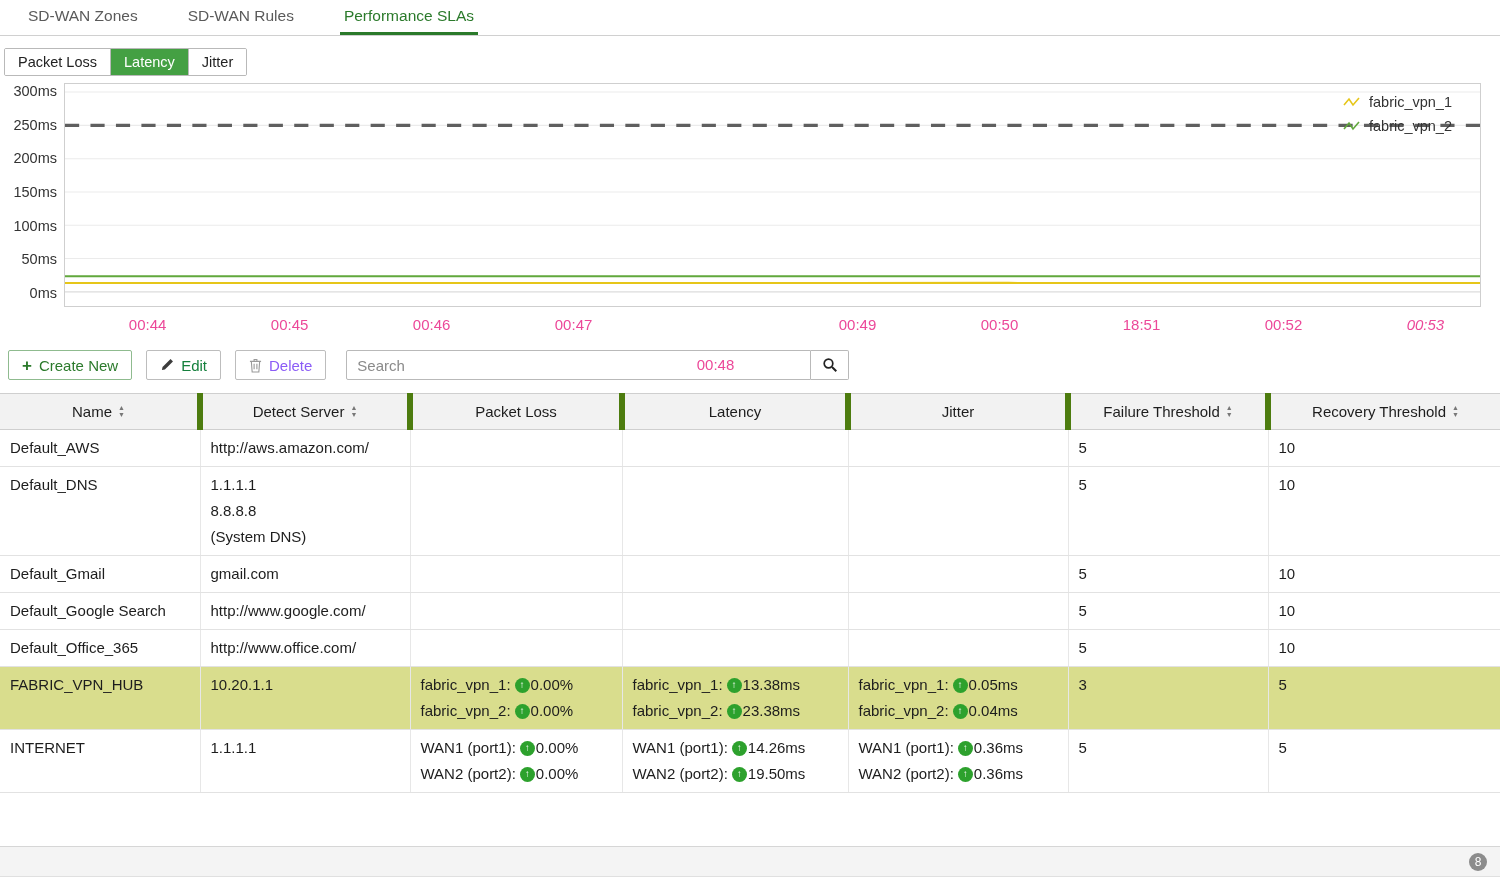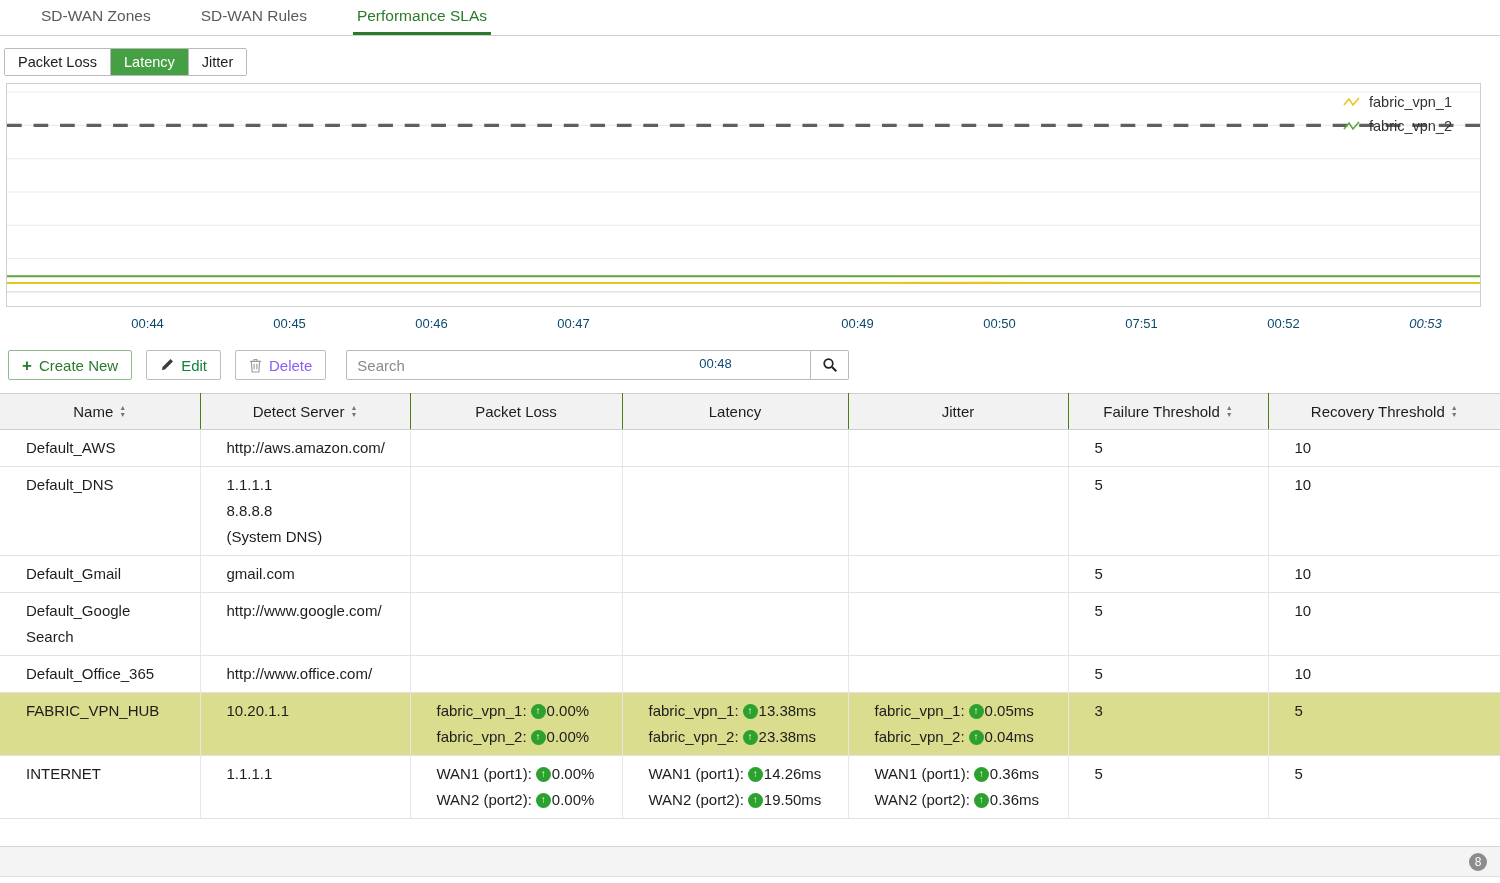--- a/index.html
+++ b/index.html
@@ -1,60 +1,60 @@
 <!DOCTYPE html>
 <html><head>
 <meta charset="utf-8">
 <style>
   *{box-sizing:border-box;margin:0;padding:0}
   html,body{width:1500px;height:883px}
   body{font-family:"Liberation Sans",sans-serif;background:#fff;position:relative;overflow:hidden;color:#222}
 
   
-  .top-tabs{display:flex;align-items:stretch;height:36px;border-bottom:1px solid #d0d0d0;padding-left:37px;gap:42px}
+  .top-tabs{display:flex;align-items:stretch;height:36px;border-bottom:1px solid #d0d0d0;padding-left:24px;gap:42px}
   .tab{display:flex;align-items:center;font-size:15.5px;color:#5a5a5a;cursor:pointer;border-bottom:3px solid transparent;padding:0 4px}
   .tab.active{color:#2b7a2b;border-bottom-color:#2b7a2b}
 
   
   .metric-tabs{display:inline-flex;margin:12px 0 0 4px;border:1px solid #b9b9b9;border-radius:2px;overflow:hidden}
   .metric-tab{font-size:14.5px;padding:5px 13px;background:#fff;color:#222;border-left:1px solid #b9b9b9;cursor:pointer;white-space:nowrap}
   .metric-tab:first-child{border-left:none}
   .metric-tab.active{background:#44a043;color:#fff}
 
   
   .chart{margin:7px 19px 0 6px}
   .chart-row{display:flex}
   .y-axis{width:58px;position:relative;height:224px;flex:none}
   .y-axis span{position:absolute;right:7px;transform:translateY(-50%);font-size:14.5px;color:#333;white-space:nowrap}
   .plot{flex:1;position:relative;border:1px solid #cfcfcf;height:224px;background:#fff}
   .plot svg.canvas{width:100%;height:100%;display:block}
   .legend{position:absolute;top:10px;right:28px;display:flex;flex-direction:column;gap:8px}
   .legend-item{display:flex;align-items:center;gap:8px;font-size:14.5px;color:#333;cursor:pointer}
   .x-axis{position:relative;height:30px;margin-left:58px}
-  .x-axis span{position:absolute;top:9px;transform:translateX(-50%);font-size:13px;color:#0c4a6e;white-space:nowrap}
+  .x-axis span{position:absolute;top:9px;transform:translateX(-50%);font-size:15px;color:#ec4899;white-space:nowrap}
 
   
   .toolbar{display:flex;align-items:center;margin:13px 0 0 8px}
   .btn{display:inline-flex;align-items:center;gap:7px;height:30px;padding:0 13px;background:#fff;border:1px solid #bdbdbd;border-radius:2px;font-size:15px;cursor:pointer;font-family:inherit}
   .btn-create{color:#2b7a2b;border-color:#8fbb8f;margin-right:14px}
   .btn-create .plus{font-weight:bold;font-size:17px;line-height:1}
   .btn-edit{color:#15803d;margin-right:14px}
   .btn-delete{color:#8b5cf6;margin-right:20px}
   .search-wrap{display:flex}
   .search-input{width:465px;height:30px;border:1px solid #b9b9b9;padding:0 10px;font-size:15px;color:#333;border-radius:2px 0 0 2px;outline:none;font-family:inherit}
   .search-input::placeholder{color:#8a8a8a}
   .search-btn{width:38px;height:30px;border:1px solid #b9b9b9;border-left:none;background:#fff;display:flex;align-items:center;justify-content:center;cursor:pointer;border-radius:0 2px 2px 0}
 
   
   table{width:1500px;border-collapse:collapse;margin-top:13px;table-layout:fixed;font-size:15px}
-  thead th{background:#f2f2f2;border-top:1px solid #cfcfcf;border-bottom:1px solid #cfcfcf;border-right:1px solid #4d7c0f;height:36px;font-weight:400;color:#1d1d1d;padding:0 6px}
+  thead th{background:#f2f2f2;border-top:1px solid #cfcfcf;border-bottom:1px solid #cfcfcf;border-right:6px solid #4d7c0f;height:36px;font-weight:400;color:#1d1d1d;padding:0 6px}
   thead th:last-child{border-right:none}
   .th-inner{display:flex;align-items:center;justify-content:center;gap:6px}
   .sort{display:flex;flex-direction:column;align-items:center;font-size:7px;color:#777;line-height:6px;gap:1px}
-  tbody td{border-bottom:1px solid #e2e2e2;border-right:1px solid #e7e7e7;padding:5px 26px;vertical-align:top;line-height:26px;color:#1d1d1d}
+  tbody td{border-bottom:1px solid #e2e2e2;border-right:1px solid #e7e7e7;padding:5px 10px;vertical-align:top;line-height:26px;color:#1d1d1d}
   tbody td:last-child{border-right:none}
   tbody tr{background:#fff}
   tbody tr.hl td{background:#d9dd8d}
   .cell-line{line-height:26px;white-space:nowrap}
   .metric-line{display:flex;align-items:center;height:26px;white-space:nowrap}
   .m-label{margin-right:4px}
   .up-icon{display:inline-flex;align-items:center;justify-content:center;width:15px;height:15px;border-radius:50%;background:#2da12d;color:#fff;font-size:10px;font-weight:bold;margin-right:1px;flex:none}
 
   
   .footer{position:absolute;left:0;right:0;top:846px;height:31px;background:#f4f4f4;border-top:1px solid #d6d6d6;border-bottom:1px solid #e0e0e0;display:flex;align-items:center;justify-content:flex-end;padding-right:13px}
@@ -72,20 +72,29 @@
   </div>
 
 <div class="metric-tabs">
     <div class="metric-tab">Packet Loss</div>
     <div class="metric-tab active">Latency</div>
     <div class="metric-tab">Jitter</div>
   </div>
 
 <div class="chart">
   <div class="chart-row">
+    <div class="y-axis">
+        <span style="top: 3.63636%;">300ms</span>
+        <span style="top: 18.6364%;">250ms</span>
+        <span style="top: 33.6364%;">200ms</span>
+        <span style="top: 48.6364%;">150ms</span>
+        <span style="top: 63.6364%;">100ms</span>
+        <span style="top: 78.6364%;">50ms</span>
+        <span style="top: 93.6364%;">0ms</span>
+      </div>
     <div class="plot">
       <svg class="canvas" viewBox="0 0 1000 220" preserveAspectRatio="none">
           <line x1="0" y1="8" x2="1000" y2="8" stroke="#ebebeb" stroke-width="1"></line>
           <line x1="0" y1="41" x2="1000" y2="41" stroke="#ebebeb" stroke-width="1"></line>
           <line x1="0" y1="74" x2="1000" y2="74" stroke="#ebebeb" stroke-width="1"></line>
           <line x1="0" y1="107" x2="1000" y2="107" stroke="#ebebeb" stroke-width="1"></line>
           <line x1="0" y1="140" x2="1000" y2="140" stroke="#ebebeb" stroke-width="1"></line>
           <line x1="0" y1="173" x2="1000" y2="173" stroke="#ebebeb" stroke-width="1"></line>
           <line x1="0" y1="206" x2="1000" y2="206" stroke="#dcdcdc" stroke-width="1"></line>
           <line x1="0" y1="41" x2="1000" y2="41" stroke="#5f5f5f" stroke-width="3" stroke-dasharray="10 8"></line>
@@ -109,21 +118,21 @@
     </div>
   </div>
   <div class="x-axis">
       <span style="left: 5.9%;">00:44</span>
       <span style="left: 15.92%;">00:45</span>
       <span style="left: 25.94%;">00:46</span>
       <span style="left: 35.96%;">00:47</span>
       <span style="left: 45.98%; margin-top: 40px;">00:48</span>
       <span style="left: 56%;">00:49</span>
       <span style="left: 66.02%;">00:50</span>
-      <span style="left: 76.04%;">07:51</span>
+      <span style="left: 76.04%;">18:51</span>
       <span style="left: 86.06%;">00:52</span>
       <span style="left: 96.08%; font-style: italic;">00:53</span>
     </div>
 </div>
 
 <div class="toolbar">
   <button class="btn btn-create">
     <span class="plus">+</span>
     <span>Create New</span>
   </button>

